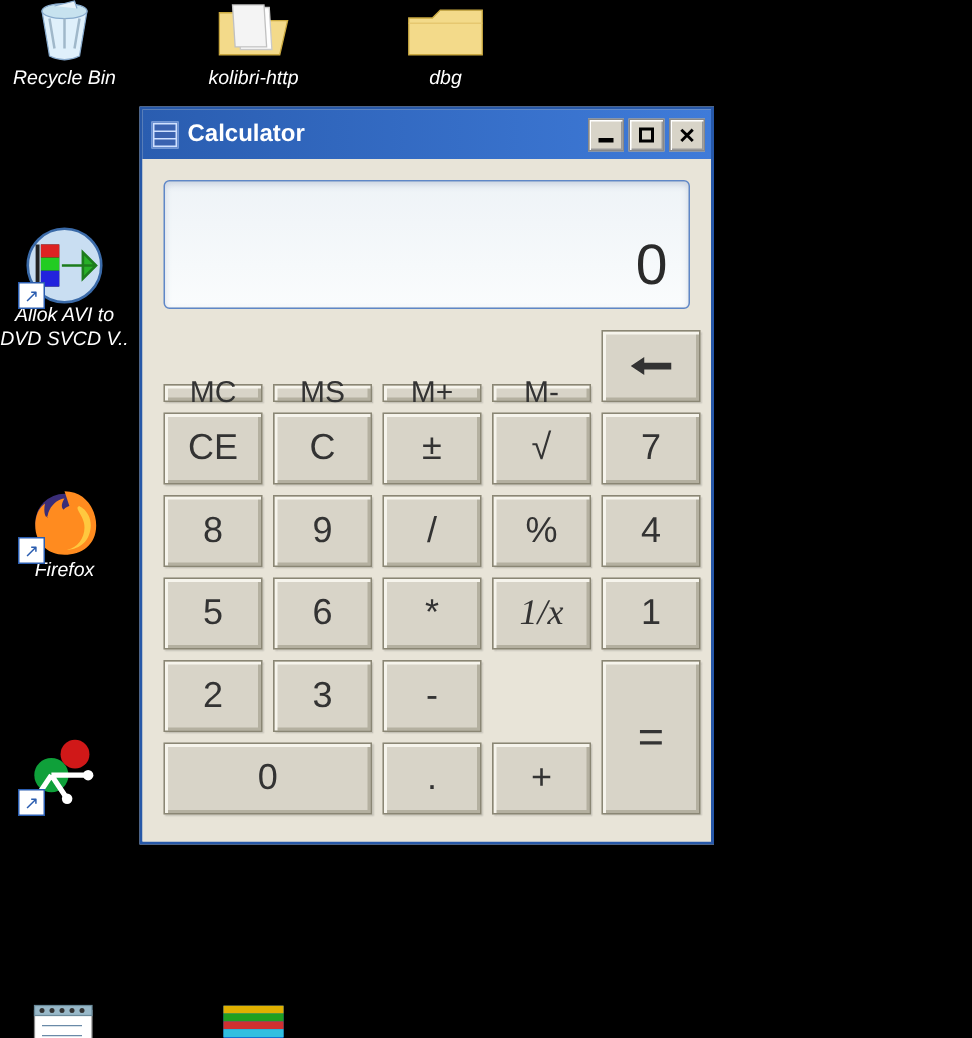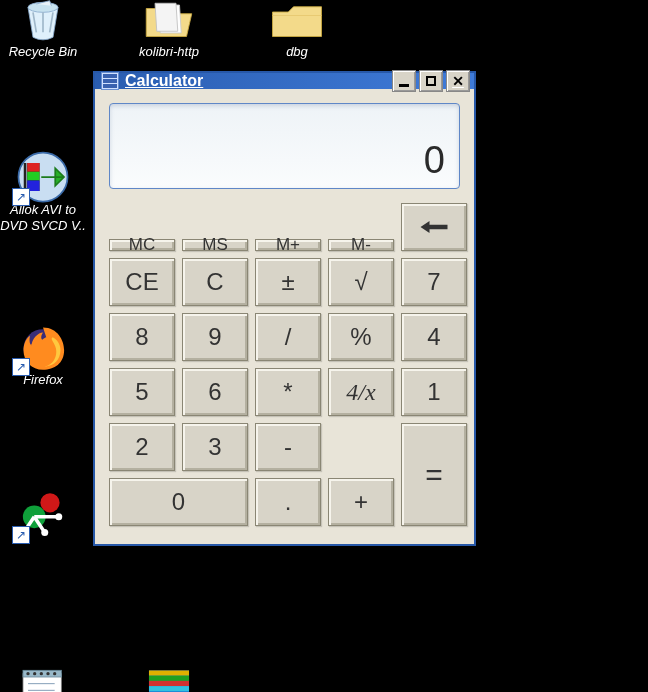--- a/index.html
+++ b/index.html
@@ -55,28 +55,27 @@
   
   .window {
     position: absolute;
     left: 93px; top: 71px;
     width: 383px;
     border: 2px solid #2758a8;
     background: #e8e4d8;
     box-shadow: 2px 2px 4px rgba(0,0,0,.4);
   }
   .titlebar {
-    height: 16px;
+    height: 33px;
     background: linear-gradient(to right, #2a5db0, #3f7bd9);
     display: flex; align-items: center;
     padding: 0 4px 0 6px;
     color: #fff;
     font-weight: bold;
     font-size: 16px;
-    text-decoration: underline;
   }
   .titlebar .app-icon {
     width: 18px; height: 18px; margin-right: 6px;
     background: #cfe0ff;
     border: 1px solid #6a8fd0;
     display: flex; flex-direction: column;
     padding: 1px; gap: 1px;
   }
   .titlebar .app-icon div { flex: 1; background: #3a62b0; }
   .titlebar .ttl { flex: 1; }
@@ -133,21 +132,21 @@
     background: #d8d4c8;
     border: 1px solid #8a8674;
     box-shadow: inset 2px 2px 0 #f6f4ec, inset -2px -2px 0 #b4b0a0, 1px 1px 1px rgba(0,0,0,.15);
     display: flex; align-items: center; justify-content: center;
     font-size: 24px;
     color: #333;
     font-family: Arial, sans-serif;
     cursor: pointer;
     user-select: none;
   }
-  .key.mem { font-size: 17px; margin-top: 36px; }
+  .key.mem { font-size: 20px; margin-top: 36px; }
   .key.arrow svg { width: 30px; height: 16px; }
   .key-0 { grid-column: 1 / span 2; }
   .key-eq { grid-row: 5 / span 2; grid-column: 5; font-size: 30px; }
   .frac { font-style: italic; font-family: 'Times New Roman', serif; }
 </style>
 </head>
 <body>
 
 <div class="desktop">
 
@@ -302,21 +301,21 @@
       <div class="key">8</div>
       <div class="key">9</div>
       <div class="key">/</div>
       <div class="key">%</div>
 
       <div class="key">4</div>
       <div class="key">5</div>
       <div class="key">6</div>
       <div class="key">*</div>
       <div class="key">
-          <span class="frac">4/x</span>
+          <span class="frac">1/x</span>
         </div>
 
       <div class="key">1</div>
       <div class="key">2</div>
       <div class="key">3</div>
       <div class="key">-</div>
       <div class="key key-eq">=</div>
 
       <div class="key key-0">0</div>
       <div class="key">.</div>

